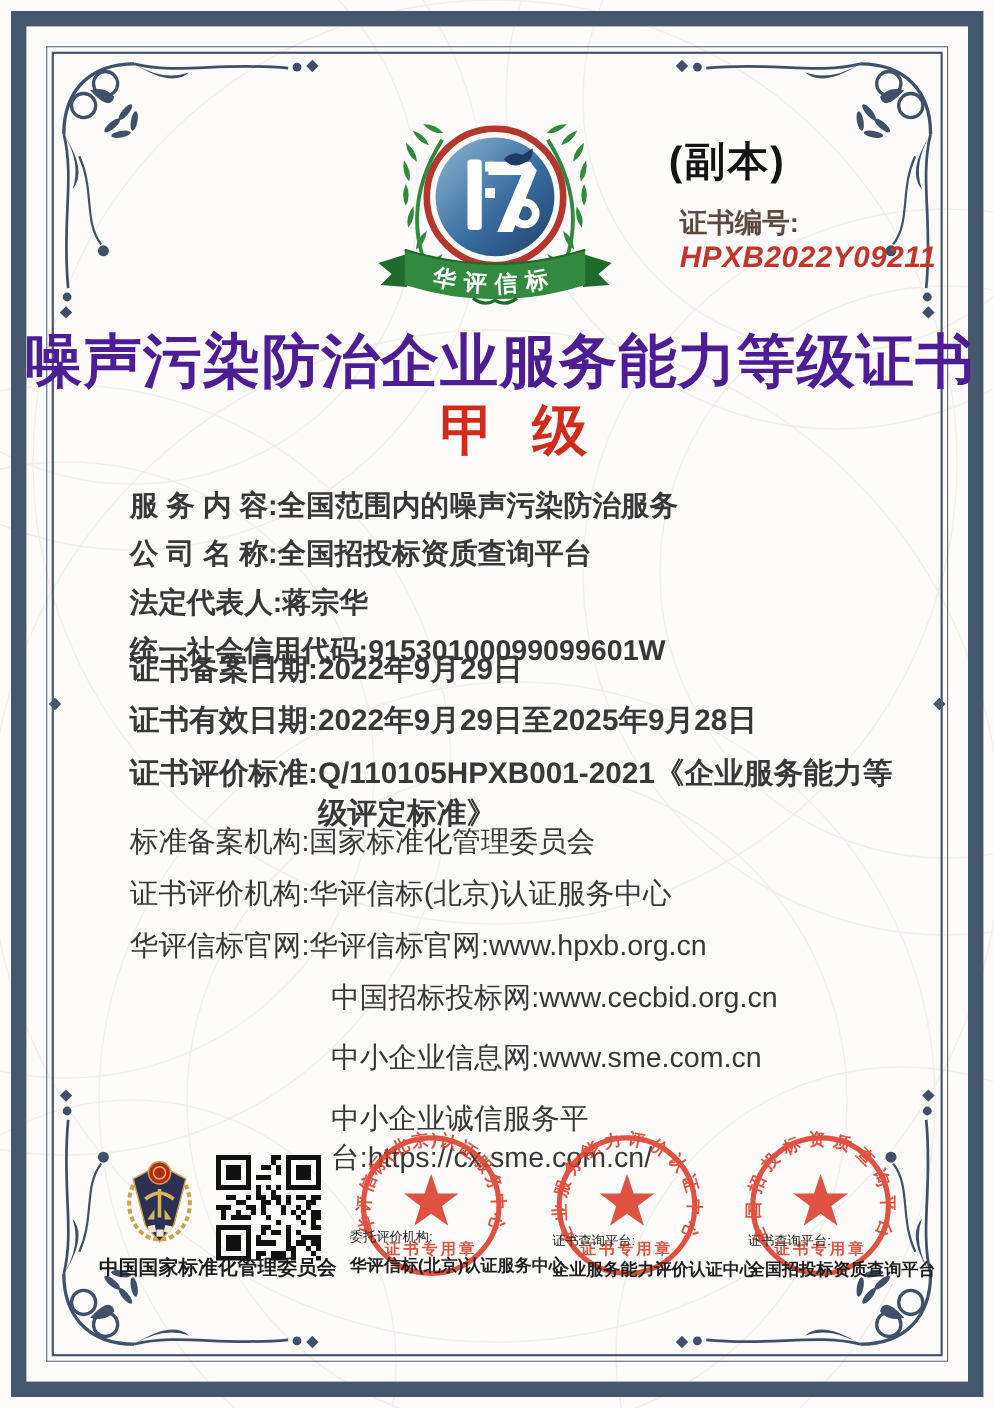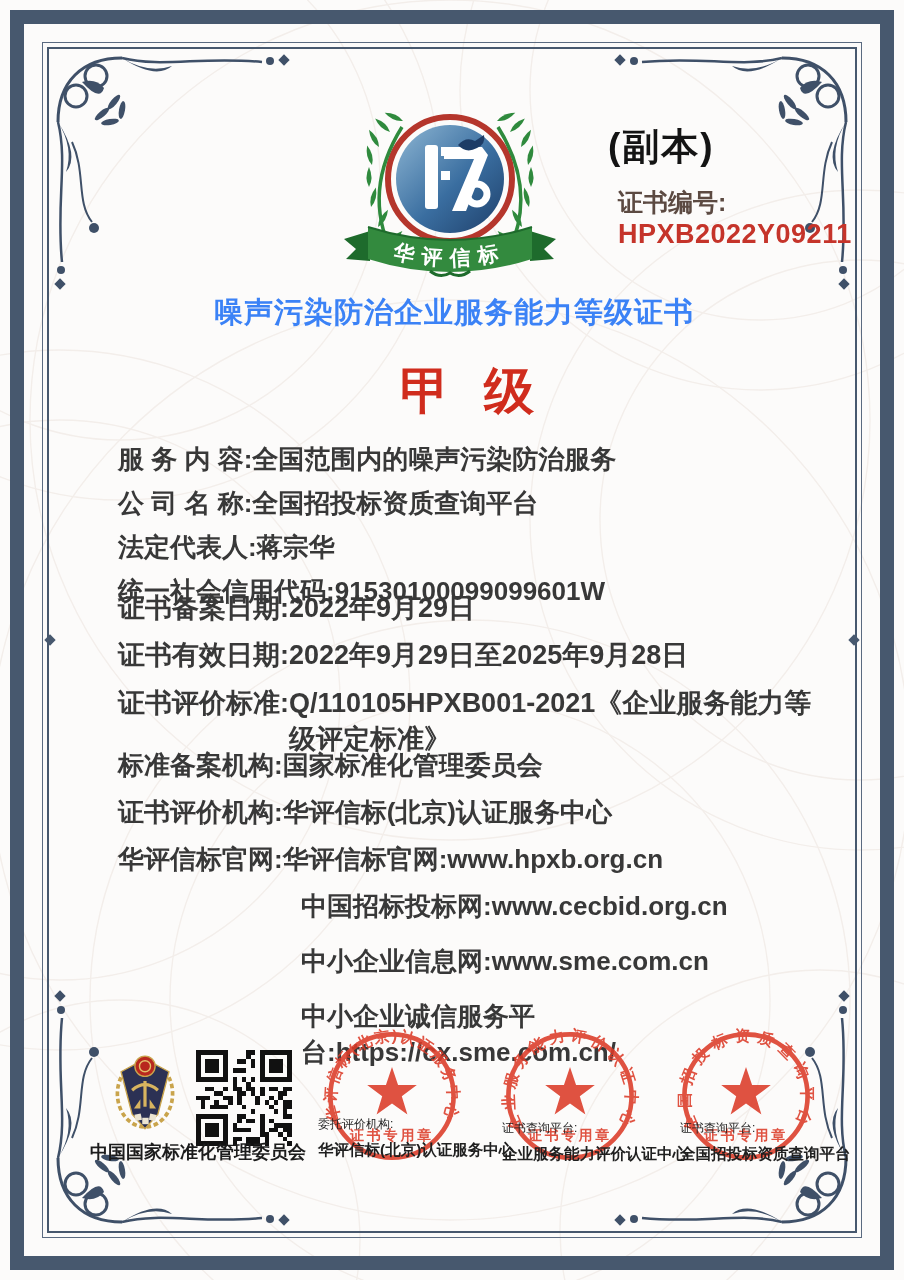--- a/index.html
+++ b/index.html
@@ -17,29 +17,29 @@
   .corner{position:absolute;width:240px;height:240px;z-index:2;color:#3f5068;}
   .corner.tl{top:52px;left:52px;}
   .corner.tr{top:52px;right:52px;transform:scaleX(-1);}
   .corner.bl{bottom:52px;left:52px;transform:scaleY(-1);}
   .corner.br{bottom:52px;right:52px;transform:scale(-1,-1);}
   .edge-accent{position:absolute;width:8px;height:8px;background:#47586e;transform:rotate(45deg);z-index:2;}
   
   .logo-wrap{position:absolute;left:330px;top:95px;width:240px;height:192px;z-index:3;}
   .copy-label{position:absolute;left:608px;top:122px;font-size:37px;font-weight:800;color:#141414;letter-spacing:2px;z-index:3;}
   .certno-label{position:absolute;left:618px;top:186px;font-size:25px;font-weight:700;color:#5c4a42;z-index:3;}
-  .certno-value{position:absolute;left:618px;top:219px;font-size:27px;font-weight:700;color:#c5342a;letter-spacing:.5px;z-index:3;}
+  .certno-value{position:absolute;left:618px;top:219px;font-size:27px;font-weight:700;color:#c5342a;letter-spacing:.5px;z-index:3;font-style:italic;}
   
-  .cert-title{position:absolute;left:4px;right:0;top:293px;text-align:center;font-size:29px;font-weight:900;color:#3b82f6;letter-spacing:1px;z-index:3;}
+  .cert-title{position:absolute;left:4px;right:0;top:293px;text-align:center;font-size:53px;font-weight:900;color:#4c1d95;letter-spacing:1px;z-index:3;}
   .grade{position:absolute;left:0;right:0;top:358px;text-align:center;font-size:50px;font-weight:900;color:#d02c1d;letter-spacing:10px;z-index:3;margin-left:40px;}
   
   .section{position:absolute;left:118px;width:700px;z-index:3;color:#383838;}
   .g1{top:442px;font-size:26px;font-weight:700;}
   .g2{top:590px;font-size:27px;font-weight:700;}
-  .g3{top:748px;font-size:26px;font-weight:700;}
+  .g3{top:748px;font-size:26px;font-weight:400;}
   .row{display:flex;margin-bottom:9px;line-height:1.35;}
   .g2 .row{margin-bottom:11px;}
   .g3 .row{margin-bottom:12px;}
   .row .lbl{white-space:nowrap;}
   .row .val{flex:1;max-width:540px;}
   .subrow{padding-left:183px;margin-bottom:20px;line-height:1.35;}
   .subrow:first-of-type{margin-top:2px;}
   
   .emblem{position:absolute;left:106px;top:1046px;width:78px;height:92px;z-index:3;}
   .qr{position:absolute;left:196px;top:1050px;width:96px;height:96px;z-index:3;}

